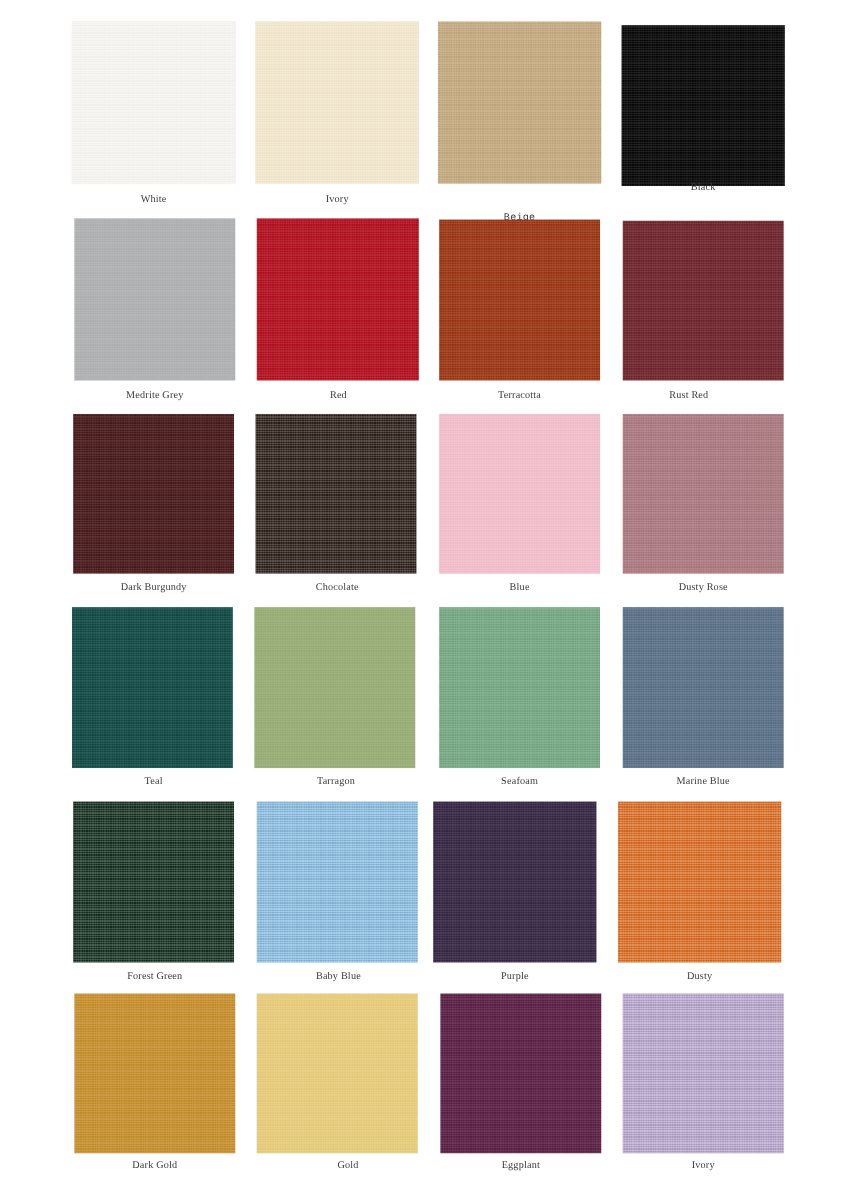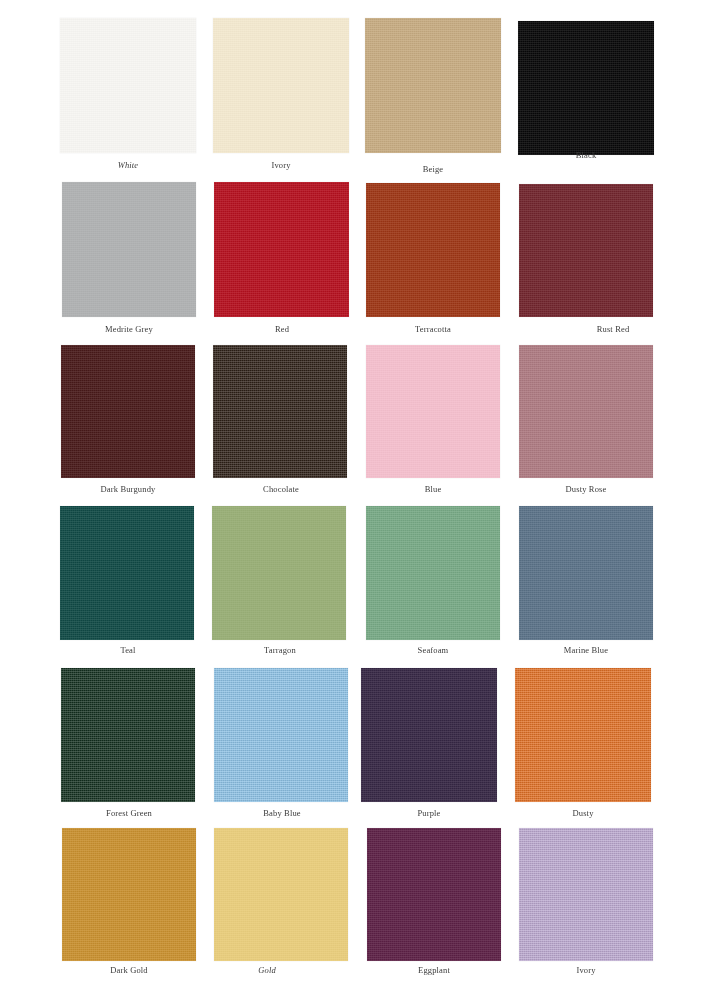--- a/index.html
+++ b/index.html
@@ -73,49 +73,49 @@
     color: #3b3b3b;
     white-space: nowrap;
   }
 </style>
 </head>
 <body>
 
 <div id="swatch-sheet" style="background: rgb(255, 255, 255);">
     <div class="swatch-cell" style="left: 0px; top: 0px;">
       <div class="swatch-chip weave-soft" title="White" style="left: 60px; top: 18px; width: 136px; height: 135px; background: rgb(246, 245, 242);"></div>
-      <div class="swatch-label" style="left: 43px; top: 160px; width: 170px; color: rgb(59, 59, 59); font-style: italic;">White</div>
+      <div class="swatch-label" style="left: 43px; top: 160px; width: 170px; color: rgb(59, 59, 59);">White</div>
     </div>
     <div class="swatch-cell" style="left: 0px; top: 0px;">
       <div class="swatch-chip weave-soft" title="Ivory" style="left: 213px; top: 18px; width: 136px; height: 135px; background: rgb(243, 232, 207);"></div>
       <div class="swatch-label" style="left: 196px; top: 160px; width: 170px; color: rgb(59, 59, 59);">Ivory</div>
     </div>
     <div class="swatch-cell" style="left: 0px; top: 0px;">
       <div class="swatch-chip" title="Beige" style="left: 365px; top: 18px; width: 136px; height: 135px; background: rgb(198, 171, 129);"></div>
-      <div class="swatch-label" style="left: 348px; top: 164px; width: 170px; color: rgb(59, 59, 59);">Beige</div>
+      <div class="swatch-label" style="left: 348px; top: 176px; width: 170px; color: rgb(59, 59, 59); font-family: Liberation Mono, monospace;">Beige</div>
     </div>
     <div class="swatch-cell" style="left: 0px; top: 0px;">
       <div class="swatch-chip" title="Black" style="left: 518px; top: 21px; width: 136px; height: 134px; background: rgb(8, 8, 9);"></div>
       <div class="swatch-label" style="left: 501px; top: 150px; width: 170px; color: rgb(59, 59, 59);">Black</div>
     </div>
     <div class="swatch-cell" style="left: 0px; top: 0px;">
       <div class="swatch-chip weave-soft" title="Medrite Grey" style="left: 62px; top: 182px; width: 134px; height: 135px; background: rgb(176, 178, 179);"></div>
       <div class="swatch-label" style="left: 44px; top: 324px; width: 170px; color: rgb(59, 59, 59);">Medrite Grey</div>
     </div>
     <div class="swatch-cell" style="left: 0px; top: 0px;">
       <div class="swatch-chip" title="Red" style="left: 214px; top: 182px; width: 135px; height: 135px; background: rgb(180, 16, 31);"></div>
       <div class="swatch-label" style="left: 197px; top: 324px; width: 170px; color: rgb(59, 59, 59);">Red</div>
     </div>
     <div class="swatch-cell" style="left: 0px; top: 0px;">
       <div class="swatch-chip" title="Terracotta" style="left: 366px; top: 183px; width: 134px; height: 134px; background: rgb(157, 54, 21);"></div>
       <div class="swatch-label" style="left: 348px; top: 324px; width: 170px; color: rgb(59, 59, 59);">Terracotta</div>
     </div>
     <div class="swatch-cell" style="left: 0px; top: 0px;">
       <div class="swatch-chip" title="Rust Red" style="left: 519px; top: 184px; width: 134px; height: 133px; background: rgb(112, 36, 44);"></div>
-      <div class="swatch-label" style="left: 528px; top: 324px; width: 170px; color: rgb(59, 59, 59);">Rust Red</div>
+      <div class="swatch-label" style="left: 489px; top: 324px; width: 170px; color: rgb(59, 59, 59);">Rust Red</div>
     </div>
     <div class="swatch-cell" style="left: 0px; top: 0px;">
       <div class="swatch-chip" title="Dark Burgundy" style="left: 61px; top: 345px; width: 134px; height: 133px; background: rgb(73, 26, 26);"></div>
       <div class="swatch-label" style="left: 43px; top: 484px; width: 170px; color: rgb(59, 59, 59);">Dark Burgundy</div>
     </div>
     <div class="swatch-cell" style="left: 0px; top: 0px;">
       <div class="swatch-chip weave-strong" title="Chocolate" style="left: 213px; top: 345px; width: 134px; height: 133px; background: rgb(45, 32, 23);"></div>
       <div class="swatch-label" style="left: 196px; top: 484px; width: 170px; color: rgb(59, 59, 59);">Chocolate</div>
     </div>
     <div class="swatch-cell" style="left: 0px; top: 0px;">
@@ -157,21 +157,21 @@
     <div class="swatch-cell" style="left: 0px; top: 0px;">
       <div class="swatch-chip weave-strong" title="Orange" style="left: 515px; top: 668px; width: 136px; height: 134px; background: rgb(222, 110, 36);"></div>
       <div class="swatch-label" style="left: 498px; top: 808px; width: 170px; color: rgb(59, 59, 59);">Dusty</div>
     </div>
     <div class="swatch-cell" style="left: 0px; top: 0px;">
       <div class="swatch-chip" title="Dark Gold" style="left: 62px; top: 828px; width: 134px; height: 133px; background: rgb(200, 144, 47);"></div>
       <div class="swatch-label" style="left: 44px; top: 965px; width: 170px; color: rgb(59, 59, 59);">Dark Gold</div>
     </div>
     <div class="swatch-cell" style="left: 0px; top: 0px;">
       <div class="swatch-chip weave-soft" title="Gold" style="left: 214px; top: 828px; width: 134px; height: 133px; background: rgb(232, 205, 125);"></div>
-      <div class="swatch-label" style="left: 182px; top: 965px; width: 170px; color: rgb(59, 59, 59); font-style: italic;">Gold</div>
+      <div class="swatch-label" style="left: 205px; top: 965px; width: 170px; color: rgb(59, 59, 59);">Gold</div>
     </div>
     <div class="swatch-cell" style="left: 0px; top: 0px;">
       <div class="swatch-chip" title="Eggplant" style="left: 367px; top: 828px; width: 134px; height: 133px; background: rgb(92, 32, 69);"></div>
       <div class="swatch-label" style="left: 349px; top: 965px; width: 170px; color: rgb(59, 59, 59);">Eggplant</div>
     </div>
     <div class="swatch-cell" style="left: 0px; top: 0px;">
       <div class="swatch-chip weave-strong" title="Lilac" style="left: 519px; top: 828px; width: 134px; height: 133px; background: rgb(186, 167, 206);"></div>
       <div class="swatch-label" style="left: 501px; top: 965px; width: 170px; color: rgb(59, 59, 59);">Ivory</div>
     </div>
   </div>

